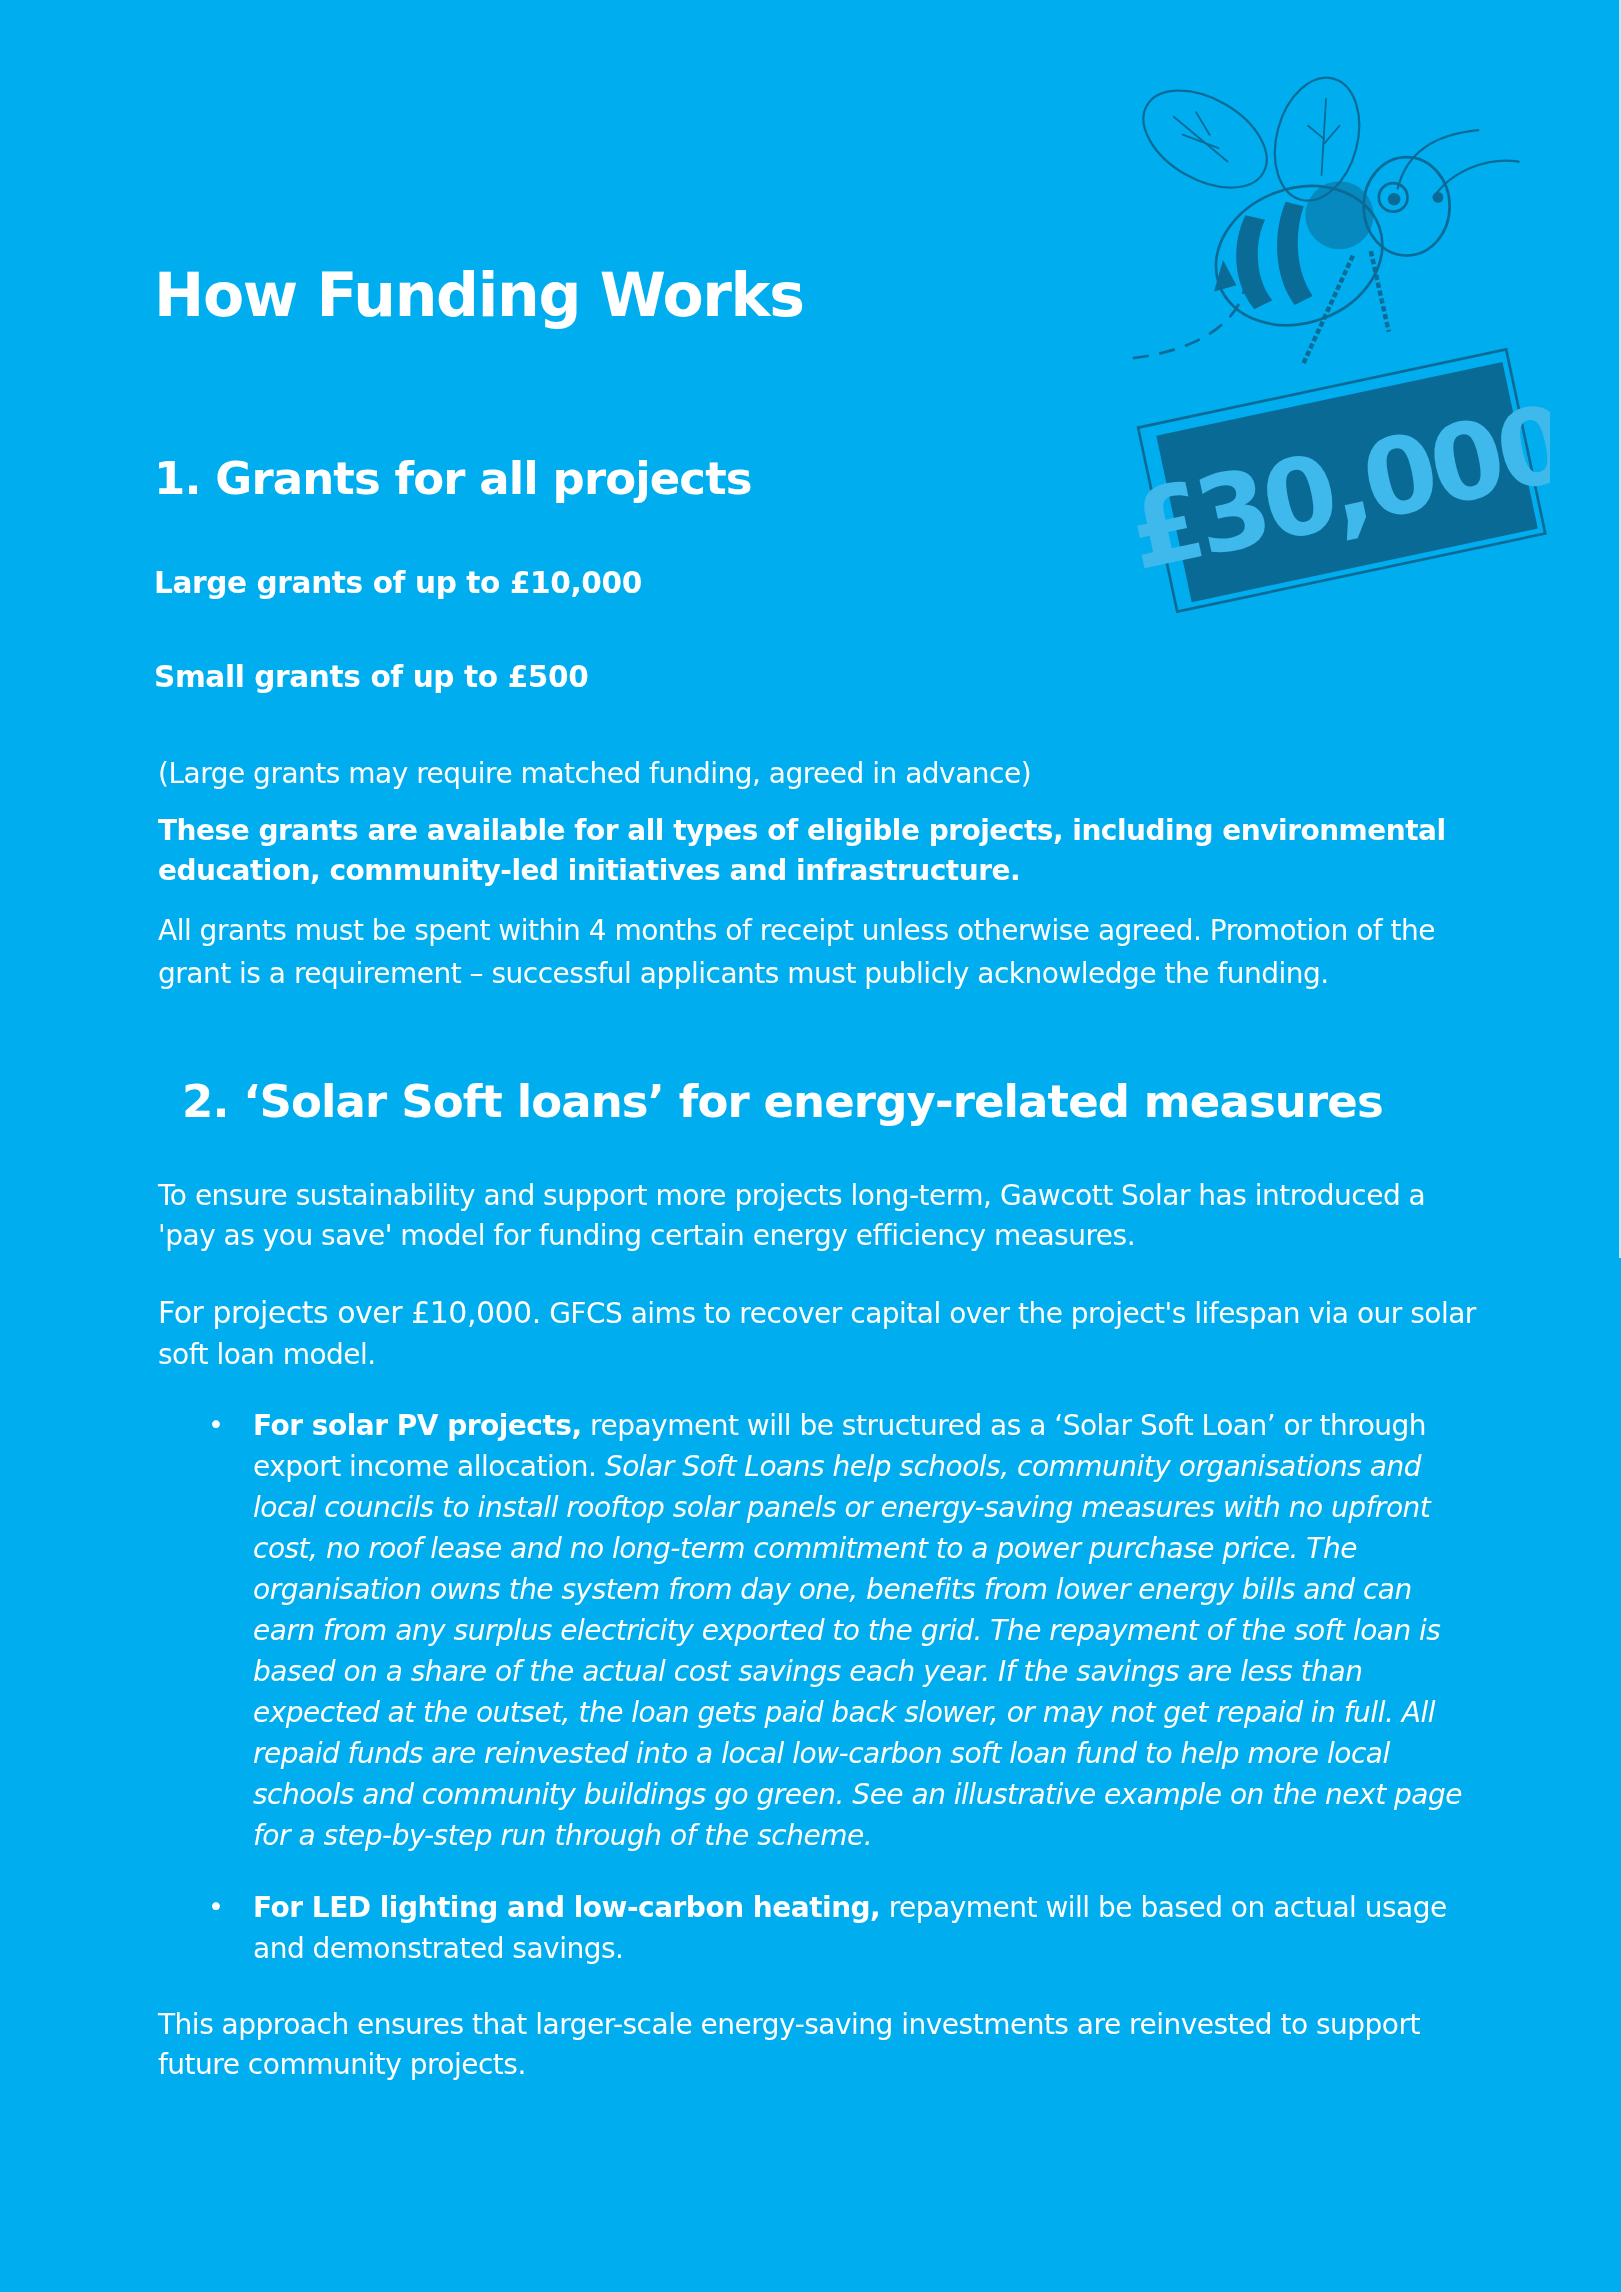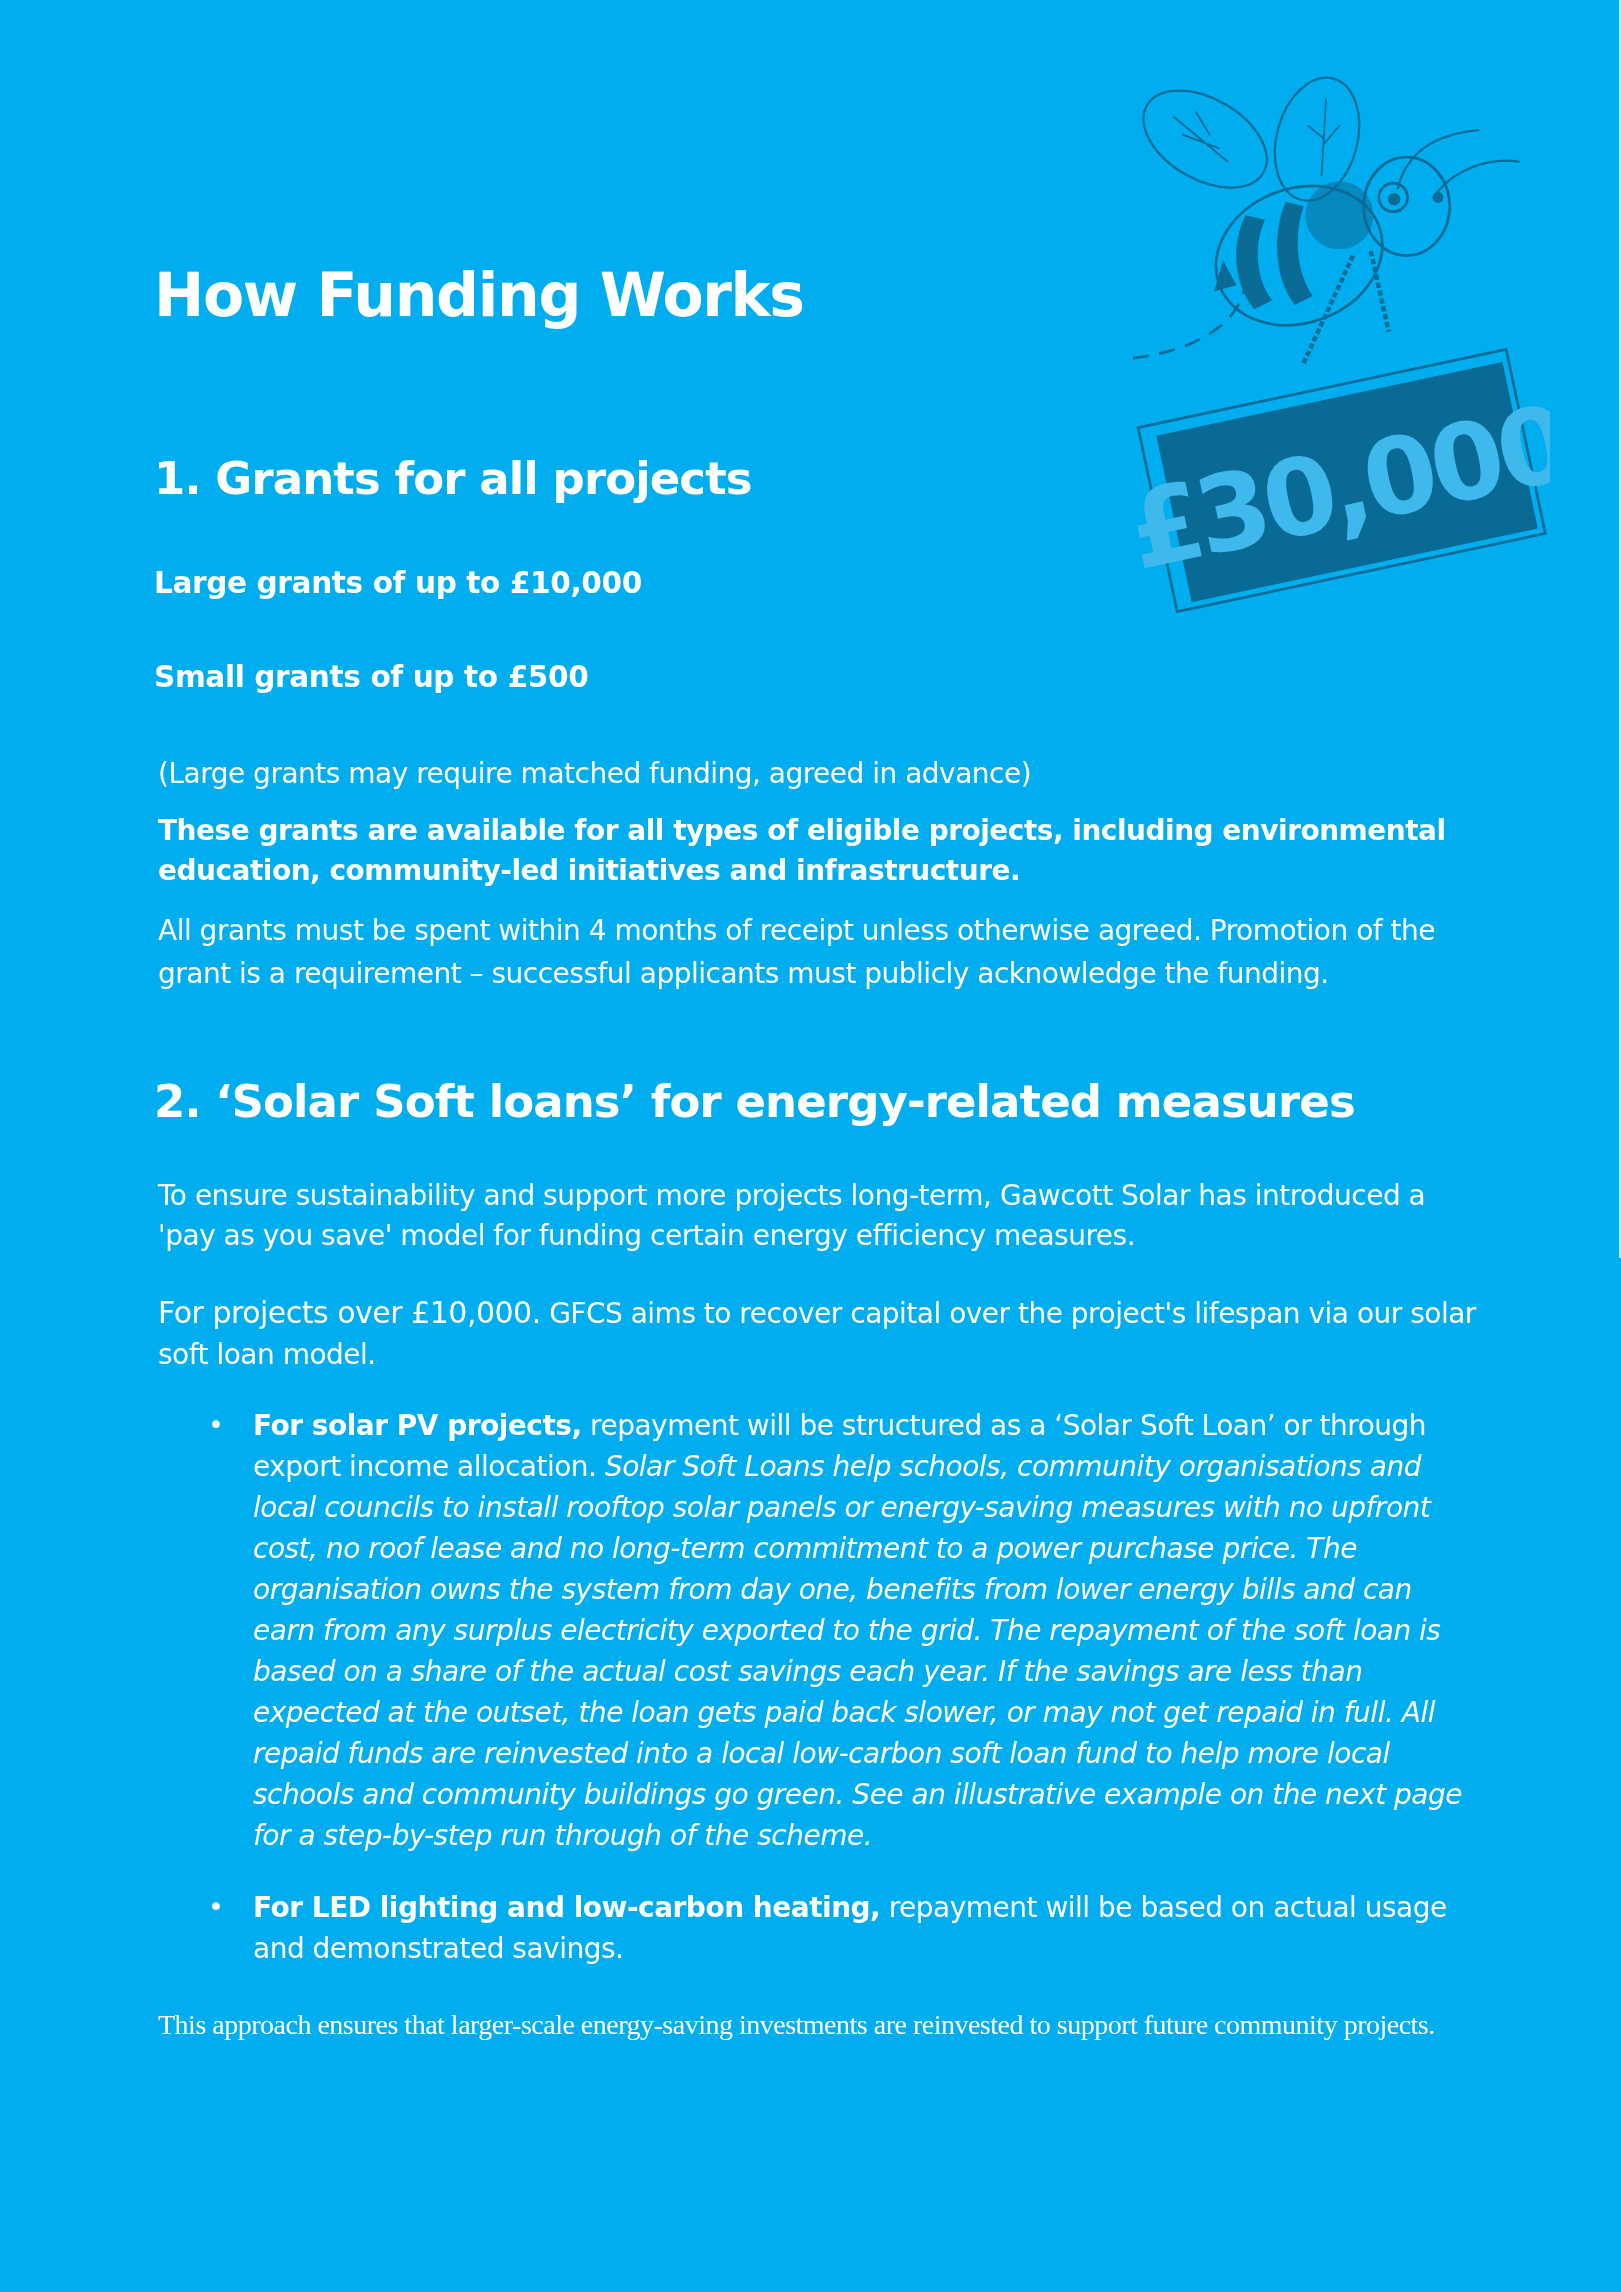--- a/index.html
+++ b/index.html
@@ -149,31 +149,31 @@
 
   <h3 class="h3" style="top:566px;">Large grants of up to £10,000</h3>
   <h3 class="h3" style="top:660px;">Small grants of up to £500</h3>
 
   <p class="p" style="top:749px;">(Large grants may require matched funding, agreed in advance)</p>
 
   <p class="p bold" style="top:807px; line-height:40px;">These grants are available for all types of eligible projects, including environmental education, community-led initiatives and infrastructure.</p>
 
   <p class="p" style="top:905px; line-height:43px;">All grants must be spent within 4 months of receipt unless otherwise agreed. Promotion of the grant is a requirement – successful applicants must publicly acknowledge the funding.</p>
 
-  <h2 class="h2" style="top:1075px;">2. ‘Solar Soft loans’ for energy-related measures</h2>
+  <h2 class="h2" style="top:1075px;margin-left:28px;">2. ‘Solar Soft loans’ for energy-related measures</h2>
 
   <p class="p" style="top:1172px; line-height:40px;">To ensure sustainability and support more projects long-term, Gawcott Solar has introduced a 'pay as you save' model for funding certain energy efficiency measures.</p>
 
   <p class="p" style="top:1288px; line-height:41px;"><span class="lead">For projects over £10,000.</span><span> GFCS aims to recover capital over the project's lifespan via our solar soft loan model.</span></p>
 
   <div class="li" style="top:1405px;">
     <span class="bullet">•</span>
     <b>For solar PV projects,</b><span> repayment will be structured as a ‘Solar Soft Loan’ or through export income allocation. </span><i>Solar Soft Loans help schools, community organisations and local councils to install rooftop solar panels or energy-saving measures with no upfront cost, no roof lease and no long-term commitment to a power purchase price. The organisation owns the system from day one, benefits from lower energy bills and can earn from any surplus electricity exported to the grid. The repayment of the soft loan is based on a share of the actual cost savings each year. If the savings are less than expected at the outset, the loan gets paid back slower, or may not get repaid in full. All repaid funds are reinvested into a local low-carbon soft loan fund to help more local schools and community buildings go green. See an illustrative example on the next page for a step-by-step run through of the scheme.</i>
   </div>
 
   <div class="li" style="top:1887px;">
     <span class="bullet">•</span>
     <b>For LED lighting and low-carbon heating,</b><span> repayment will be based on actual usage and demonstrated savings.</span>
   </div>
 
-  <p class="p" style="top:2001px; line-height:40px;font-family:Liberation Serif, serif;">This approach ensures that larger-scale energy-saving investments are reinvested to support future community projects.</p>
+  <p class="p" style="top:2001px; line-height:40px;">This approach ensures that larger-scale energy-saving investments are reinvested to support future community projects.</p>
 </main>
 
 
 </body></html>

